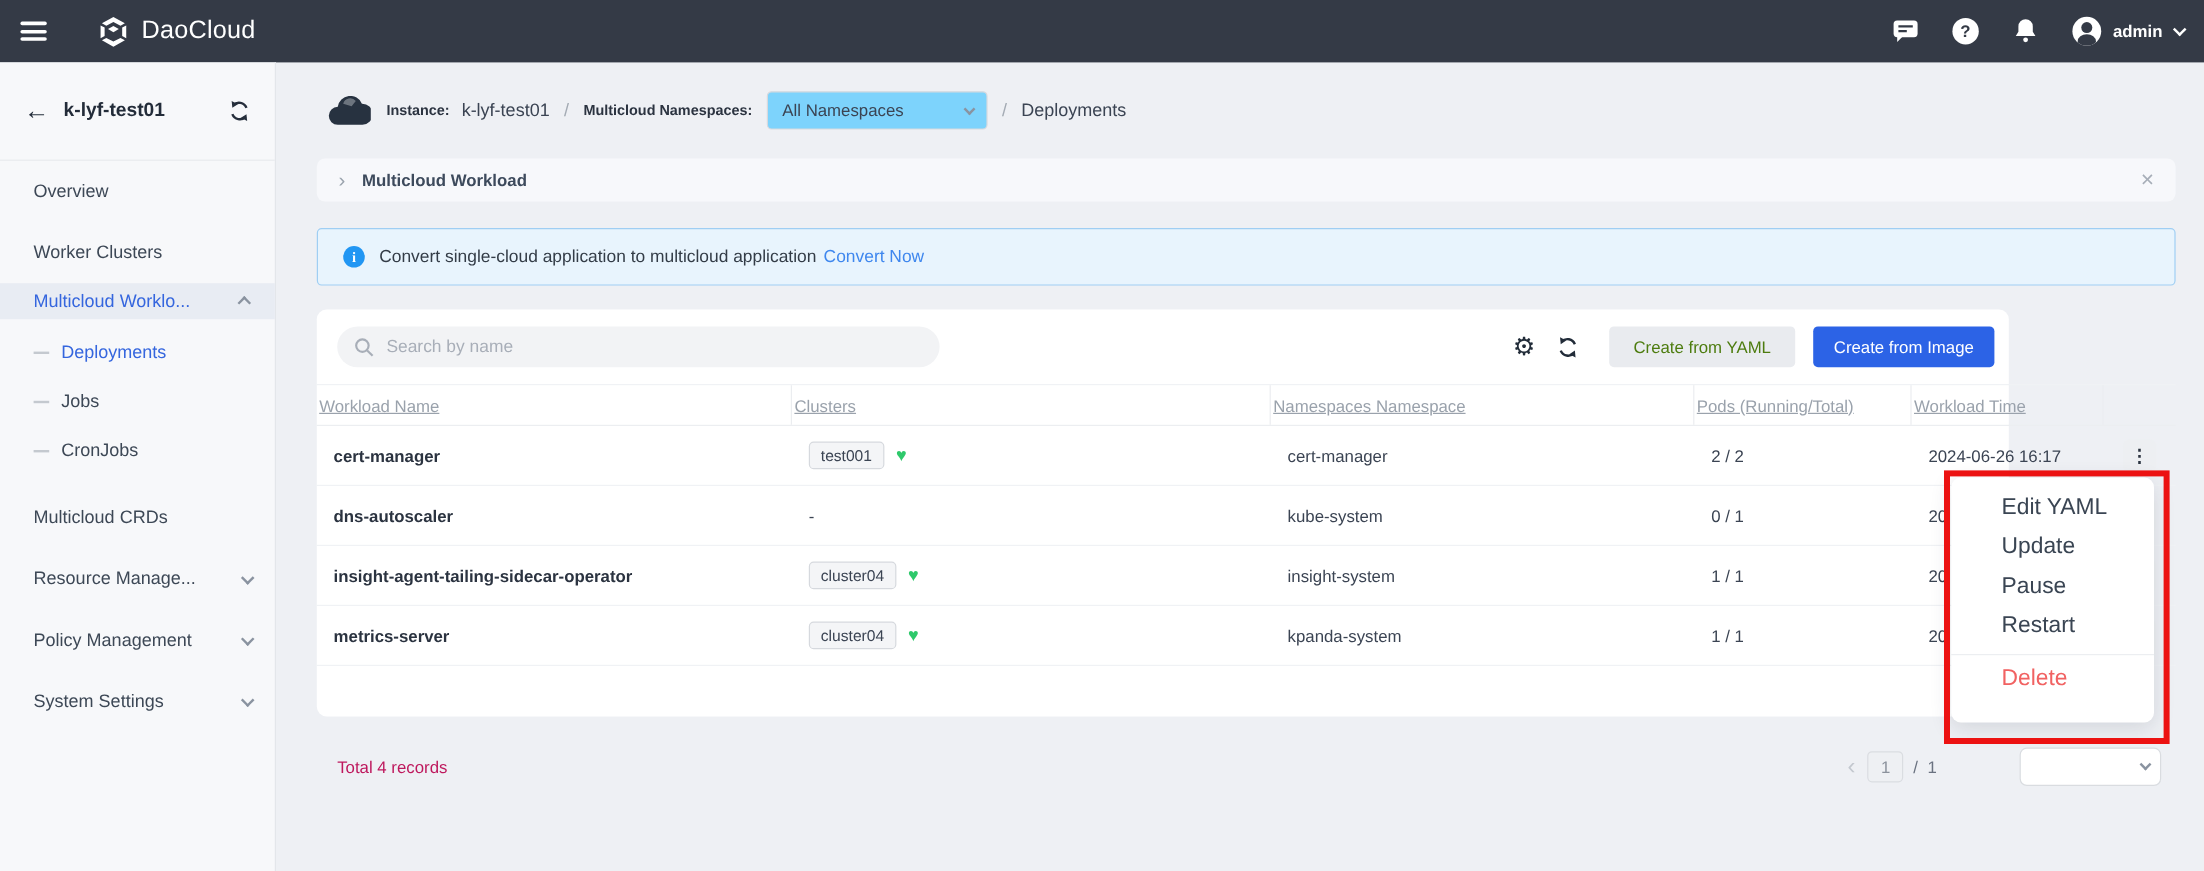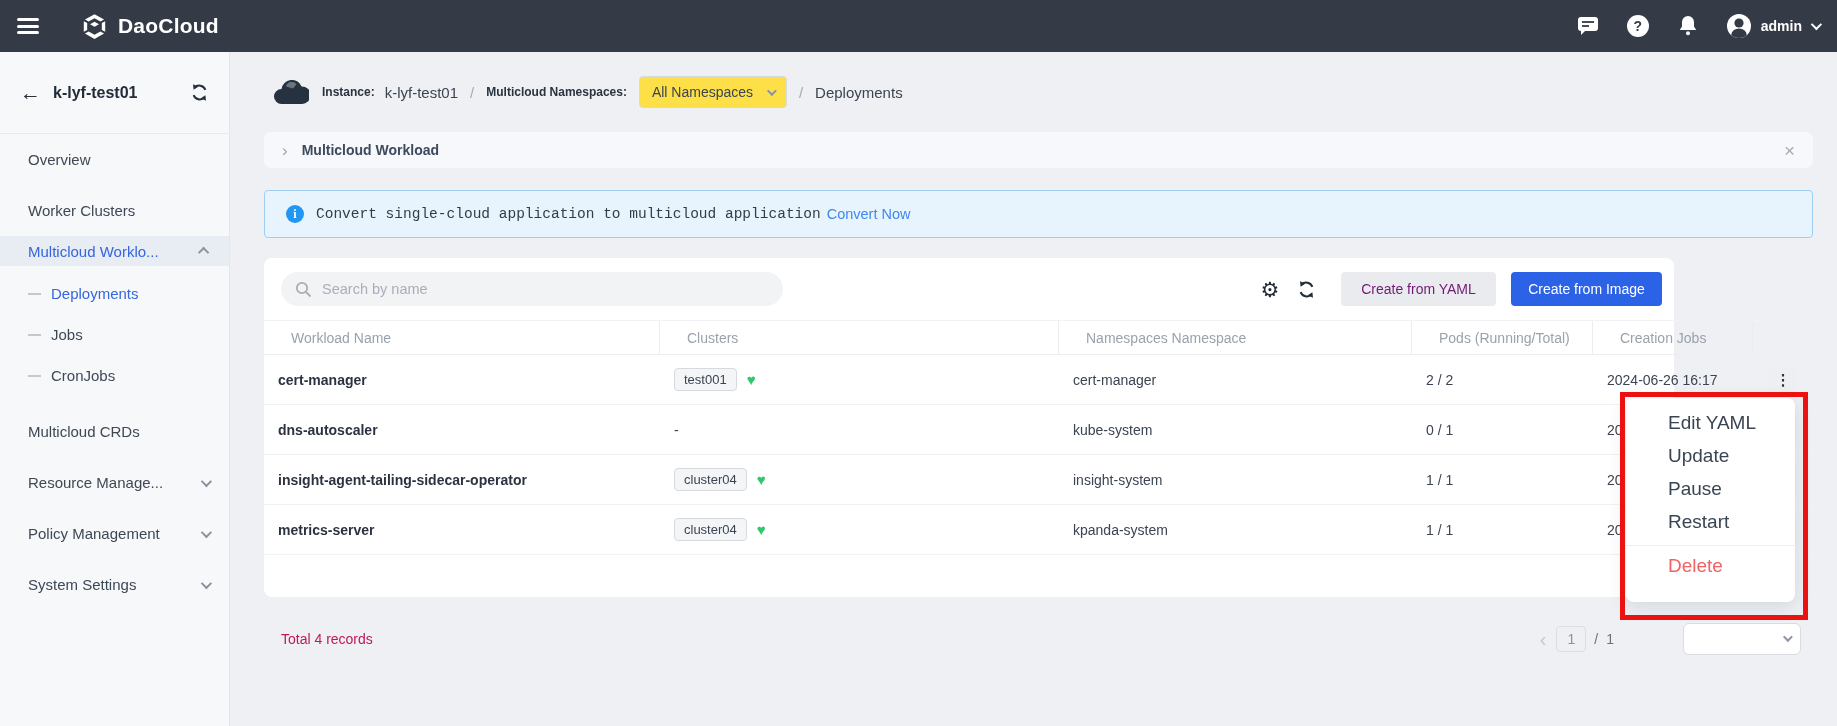--- a/index.html
+++ b/index.html
@@ -6,21 +6,21 @@
   body { background:#e9ebef; font-family:"Liberation Sans", sans-serif; }
   .stage { position:relative; width:1837px; height:726px; background:#eef0f4; overflow:hidden; }
 
   
   .navbar { position:absolute; left:0; top:0; width:1837px; height:52px; background:#343a46;
             display:flex; align-items:center; }
   .hamburger { width:22px; height:16px; margin-left:17px; display:flex; flex-direction:column;
                justify-content:space-between; cursor:pointer; }
   .hamburger span { display:block; height:3px; border-radius:2px; background:#fff; }
   .brand { display:flex; align-items:center; margin-left:42px; gap:10px; }
-  .brand-name { color:#fff; font-size:21px; font-weight:bold; letter-spacing:.2px; }
+  .brand-name { color:#fff; font-size:21px; font-weight:normal; letter-spacing:.2px; }
   .nav-right { margin-left:auto; display:flex; align-items:center; gap:26px; margin-right:18px; }
   .nav-ic { width:24px; height:24px; display:flex; align-items:center; justify-content:center; cursor:pointer; }
   .help-circle { width:22px; height:22px; border-radius:50%; background:#fff; color:#343a46;
                  font-weight:bold; font-size:14px; display:flex; align-items:center; justify-content:center; }
   .user-wrap { display:flex; align-items:center; gap:9px; cursor:pointer; }
   .user-name { color:#fff; font-size:14px; font-weight:bold; }
   .chev { display:inline-block; width:8px; height:8px; border-right:2px solid #8a93a0; border-bottom:2px solid #8a93a0; }
   .chev.down  { transform:rotate(45deg) translateY(-2px); }
   .chev.up    { transform:rotate(-135deg) translateY(-2px); }
   .chev.white { border-color:#fff; }
@@ -44,61 +44,61 @@
   .sb-item.sub.cur { color:#3566de; }
   .dash { width:13px; height:2px; background:#c4c9cf; margin-right:10px; flex:none; }
 
   
   .main-head { position:absolute; left:230px; top:52px; width:1607px; height:80px;
                display:flex; align-items:center; padding-left:43px; }
   .cloud-ic { display:flex; margin-right:13px; }
   .mh-label { font-size:12px; font-weight:bold; color:#2b3340; }
   .mh-value { font-size:15px; color:#3b4453; margin-left:10px; }
   .mh-sep { font-size:15px; color:#a3aab3; margin:0 12px; }
-  .ns-select { width:148px; height:32px; background:#fde047; border:1px solid #d6d9de; border-radius:4px;
+  .ns-select { width:184px; height:32px; background:#7dd3fc; border:1px solid #d6d9de; border-radius:4px;
                display:flex; align-items:center; padding:0 12px; margin-left:12px; cursor:pointer; }
   .ns-select .txt { font-size:14px; color:#3b4453; }
   .ns-select .chev { margin-left:auto; width:7px; height:7px; }
 
   
   .wl-bar { position:absolute; left:264px; top:132px; width:1549px; height:36px; background:#f7f8fb;
             border-radius:7px; display:flex; align-items:center; padding:0 18px; }
   .wl-chev { color:#9aa3ad; font-size:17px; line-height:1; cursor:pointer; }
   .wl-label { font-size:14px; font-weight:bold; color:#3d4a5c; margin-left:14px; }
   .wl-close { margin-left:auto; color:#a7aeb8; font-size:19px; line-height:1; cursor:pointer; }
 
   
   .banner { position:absolute; left:264px; top:190px; width:1549px; height:48px; background:#e8f4fd;
             border:1px solid #9fcef3; border-radius:4px; display:flex; align-items:center; padding:0 21px; }
   .info-ic { width:18px; height:18px; border-radius:50%; background:#2196f3; color:#fff; font-size:12px;
              font-weight:bold; font-family:"Liberation Serif",serif; display:flex; align-items:center; justify-content:center; flex:none; }
-  .banner-text { font-size:14.5px; color:#333c47; margin-left:12px;font-family:Liberation Mono, monospace; }
+  .banner-text { font-size:14.5px; color:#333c47; margin-left:12px; }
   .banner-link { font-size:14.5px; color:#3f87ee; margin-left:6px; cursor:pointer; }
 
   
   .card { position:absolute; left:264px; top:258px; width:1410px; height:339px; background:#fff; border-radius:8px; }
   .search-box { position:absolute; left:17px; top:14px; width:502px; height:34px; background:#f2f3f5;
                 border-radius:17px; display:flex; align-items:center; padding:0 14px; }
   .search-box input { border:none; outline:none; background:transparent; font-size:14.5px; color:#3b4453;
                       margin-left:10px; width:420px; font-family:"Liberation Sans",sans-serif; }
   .search-box input::placeholder { color:#a8aeb8; }
   .tb-controls { position:absolute; right:12px; top:14px; height:34px; display:flex; align-items:center; }
   .icon-btn { width:26px; height:26px; display:flex; align-items:center; justify-content:center;
               cursor:pointer; color:#222c39; }
   .gear-glyph { font-size:21px; line-height:1; }
   .btn { height:34px; border:none; border-radius:4px; font-size:14px; cursor:pointer;
          font-family:"Liberation Sans",sans-serif; }
-  .btn-gray { width:155px; background:#e9ebef; color:#701a75; margin-left:22px; }
+  .btn-gray { width:155px; background:#e9ebef; color:#4d7c0f; margin-left:22px; }
   .btn-blue { width:151px; background:#2c63e6; color:#fff; margin-left:15px; }
 
   .tbl { position:absolute; left:0; top:62px; width:1549px; }
   .tbl-header, .tbl-row { display:grid; grid-template-columns:396px 399px 353px 181px 160px 60px; }
   .tbl-header { height:35px; border-top:1px solid #f0f2f5; border-bottom:1px solid #eceef1; }
-  .th { display:flex; align-items:center; padding-left:27px; font-size:14px; color:#9aa2ac;
-        border-right:1px solid #ebedf0; }
+  .th { display:flex; align-items:center; padding-left:2px; font-size:14px; color:#9aa2ac;
+        border-right:1px solid #ebedf0;text-decoration:underline; }
   .th:last-child { border-right:none; }
   .tbl-row { height:50px; border-bottom:1px solid #f0f2f5; }
   .td { display:flex; align-items:center; padding-left:14px; font-size:14px; color:#3b4453; overflow:hidden; }
   .td.name { font-weight:bold; color:#2b3340; }
   .chip { border:1px solid #d6d9de; background:#f4f5f7; border-radius:4px; padding:3px 9px;
           font-size:13px; color:#3b4453; }
   .heart { color:#2ec96b; font-size:15px; margin-left:10px; }
   .kebab-btn { width:28px; height:28px; border-radius:6px; background:#edeff2; color:#2b3340;
                font-size:15px; font-weight:bold; display:flex; align-items:center; justify-content:center;
                cursor:pointer; }
@@ -305,21 +305,21 @@
       <button class="btn btn-gray">Create from YAML</button>
       <button class="btn btn-blue">Create from Image</button>
     </div>
 
     <div class="tbl">
       <div class="tbl-header">
           <div class="th">Workload Name</div>
           <div class="th">Clusters</div>
           <div class="th">Namespaces Namespace</div>
           <div class="th">Pods (Running/Total)</div>
-          <div class="th">Creation Jobs</div>
+          <div class="th">Workload Time</div>
           <div class="th"></div>
         </div>
       <div>
           <div class="tbl-row">
             <div class="td name">cert-manager</div>
             <div class="td">
               <span class="chip">test001</span>
               <span class="heart">♥</span>
             </div>
             <div class="td">cert-manager</div>

